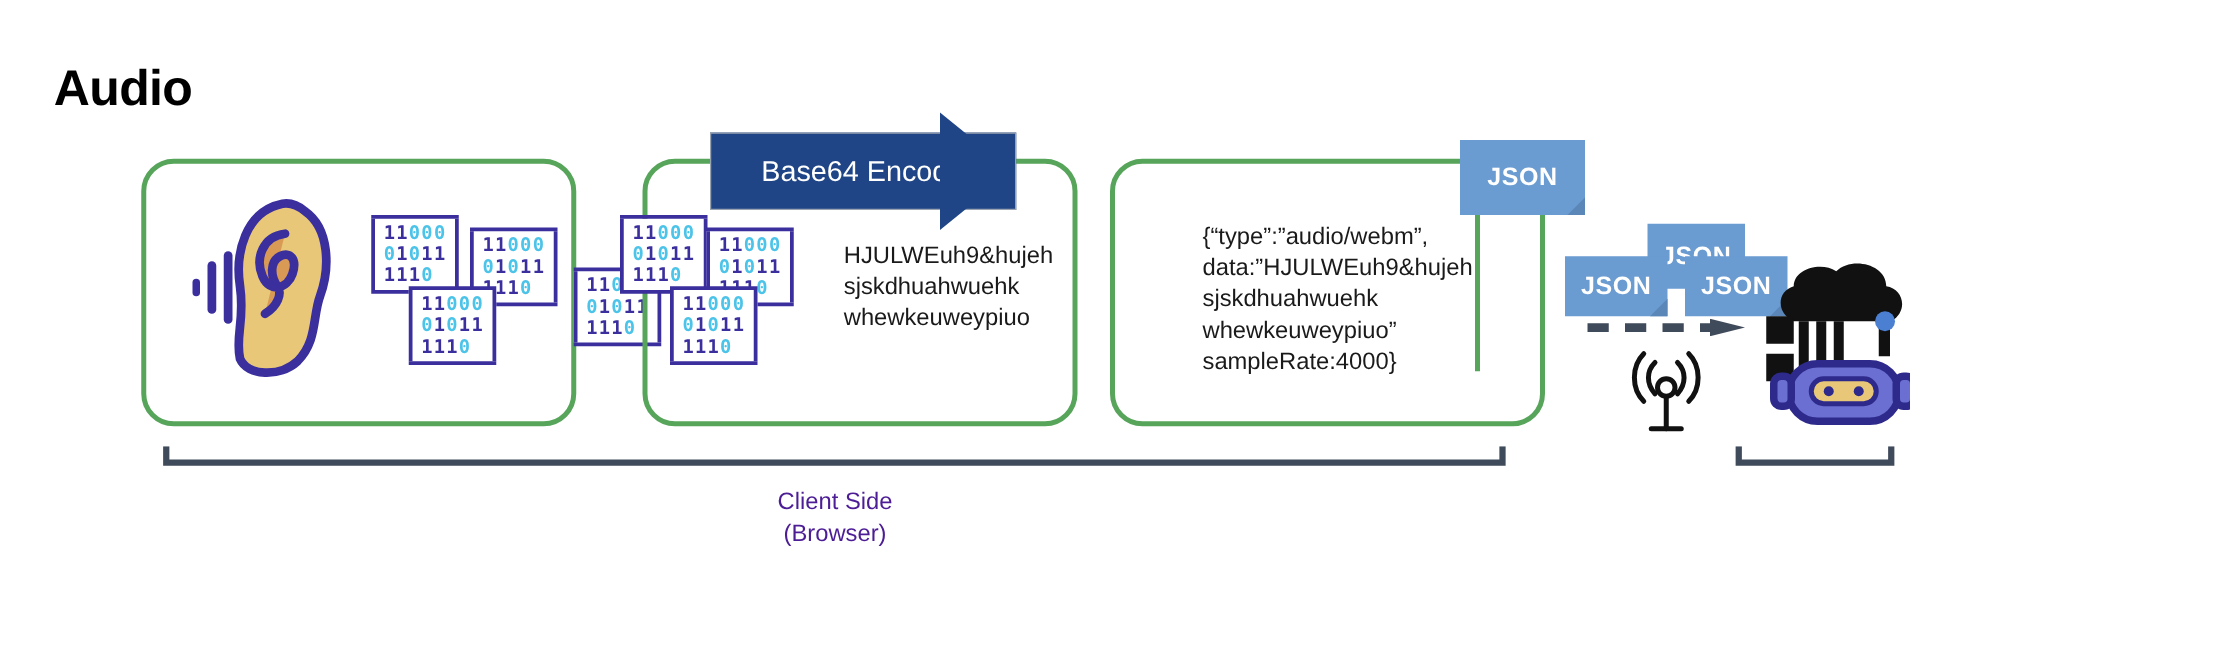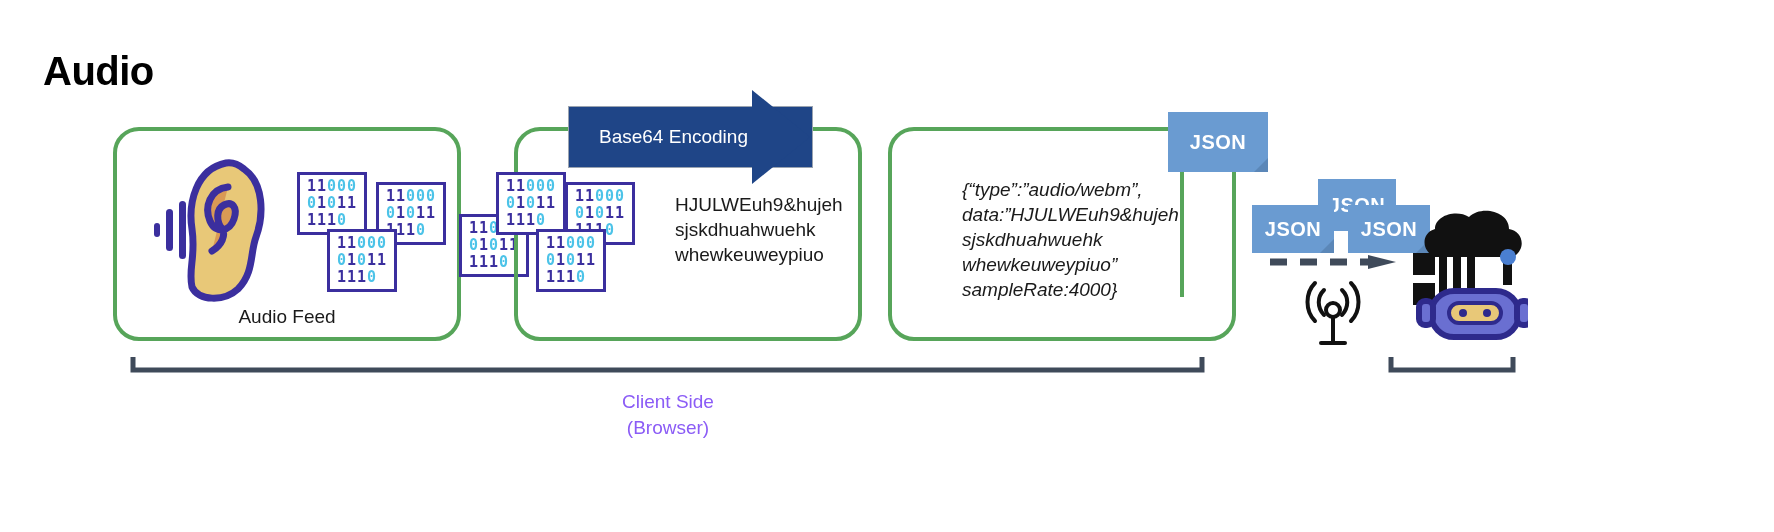--- a/index.html
+++ b/index.html
@@ -72,39 +72,39 @@
   #mat5 { left:496px; top:148px; }
   #mat6 { left:565px; top:158px; }
   #mat7 { left:536px; top:205px; }
 
   
   #arrow-base64 {
     position:absolute; left:568px; top:79px; width:245px; height:62px;
     background:#1f4587;
     border:1px solid #9aa3b0;
     display:flex; align-items:center;
-    color:#fff; font-size:19px;
-    padding-left:30px;
+    color:#fff; font-size:23px;
+    padding-left:40px;
   }
   #arrow-base64-head {
     position:absolute; left:752px; top:63px;
     width:0; height:0;
     border-top:47px solid transparent;
     border-bottom:47px solid transparent;
     border-left:58px solid #1f4587;
   }
 
   
   .bodytext {
     position:absolute;
     font-size:19px; line-height:25px; color:#1a1a1a;
     white-space:pre-line;
   }
   #txt-base64 { left:675px; top:165px; }
-  #txt-json   { left:962px; top:150px;font-style:italic; }
+  #txt-json   { left:962px; top:150px; }
 
   
   .json-badge {
     position:absolute;
     background:#6a9bd1;
     color:#ffffff;
     font-size:20px; font-weight:700;
     display:flex; align-items:center; justify-content:center;
     letter-spacing:0.5px;
   }
@@ -131,21 +131,21 @@
   
   #robot-icon { position:absolute; left:1383px; top:180px; width:145px; height:140px; }
 
   
   .bracket { position:absolute; }
   #bracket-client { left:130px; top:330px; width:1075px; height:16px; }
   #bracket-server { left:1388px; top:330px; width:128px; height:16px; }
 
   .bracket-label {
     position:absolute; text-align:center; font-size:19px; line-height:26px;
-    color:#8b5cf6; white-space:pre-line;
+    color:#4c1d95; white-space:pre-line;
   }
   #label-client { left:468px; top:362px; width:400px; }
   #label-server { left:1322px; top:362px; width:260px; }
 </style>
 </head>
 <body>
 
 <div class="stage">
 
   <div id="page-title">Audio</div>
@@ -173,21 +173,20 @@
   <div class="bmat" id="mat2">11<i>000</i>
 <i>0</i>1<i>0</i>11
 111<i>0</i></div>
   <div class="bmat" id="mat3">11<i>000</i>
 <i>0</i>1<i>0</i>11
 111<i>0</i></div>
   <div class="bmat" id="mat4">11<i>000</i>
 <i>0</i>1<i>0</i>11
 111<i>0</i></div>
 
-  <div class="box-caption" id="cap-audio">Audio Feed</div>
 
   <div class="gbox" id="box-binary"></div>
 
   <div class="bmat" id="mat5">11<i>000</i>
 <i>0</i>1<i>0</i>11
 111<i>0</i></div>
   <div class="bmat" id="mat6">11<i>000</i>
 <i>0</i>1<i>0</i>11
 111<i>0</i></div>
   <div class="bmat" id="mat7">11<i>000</i>

